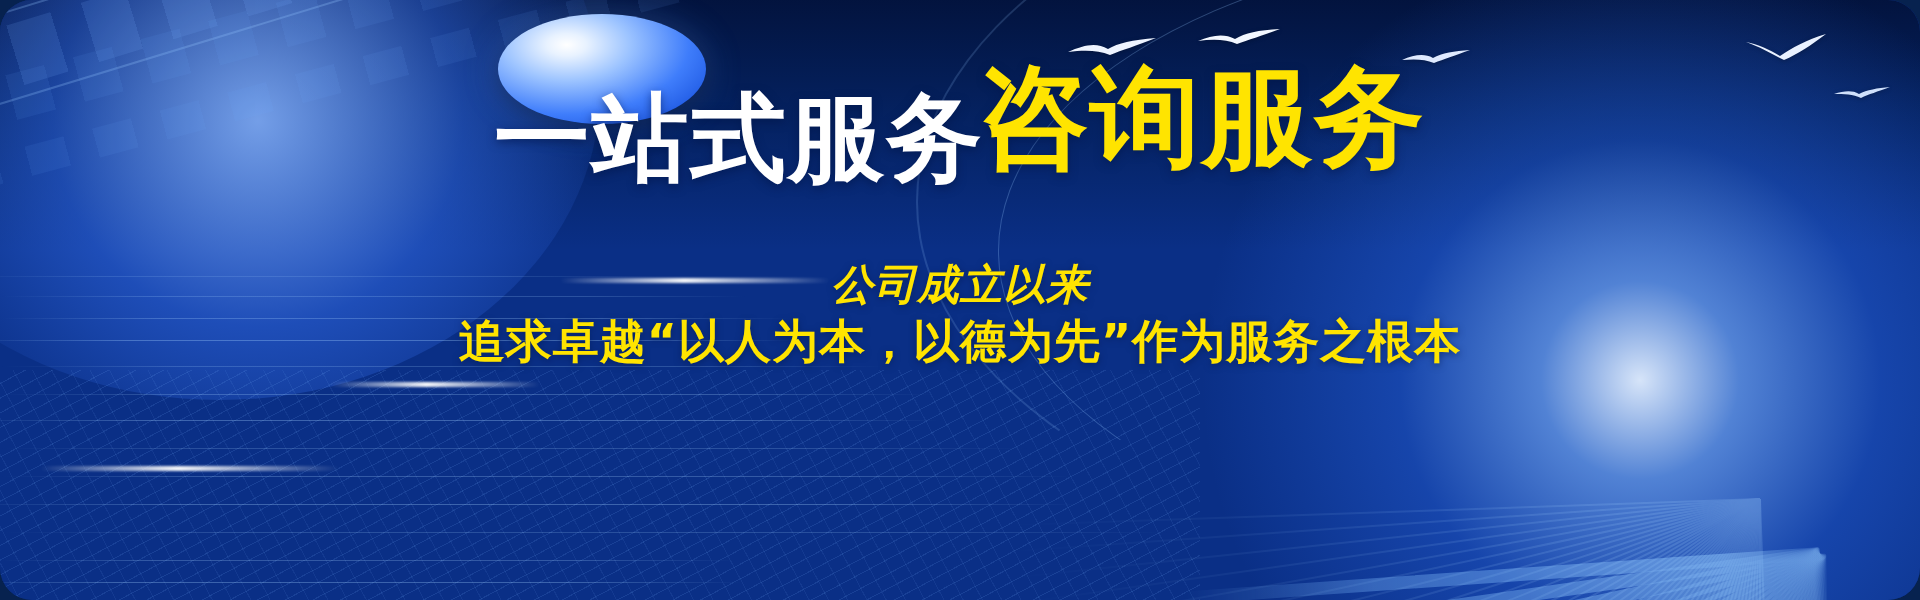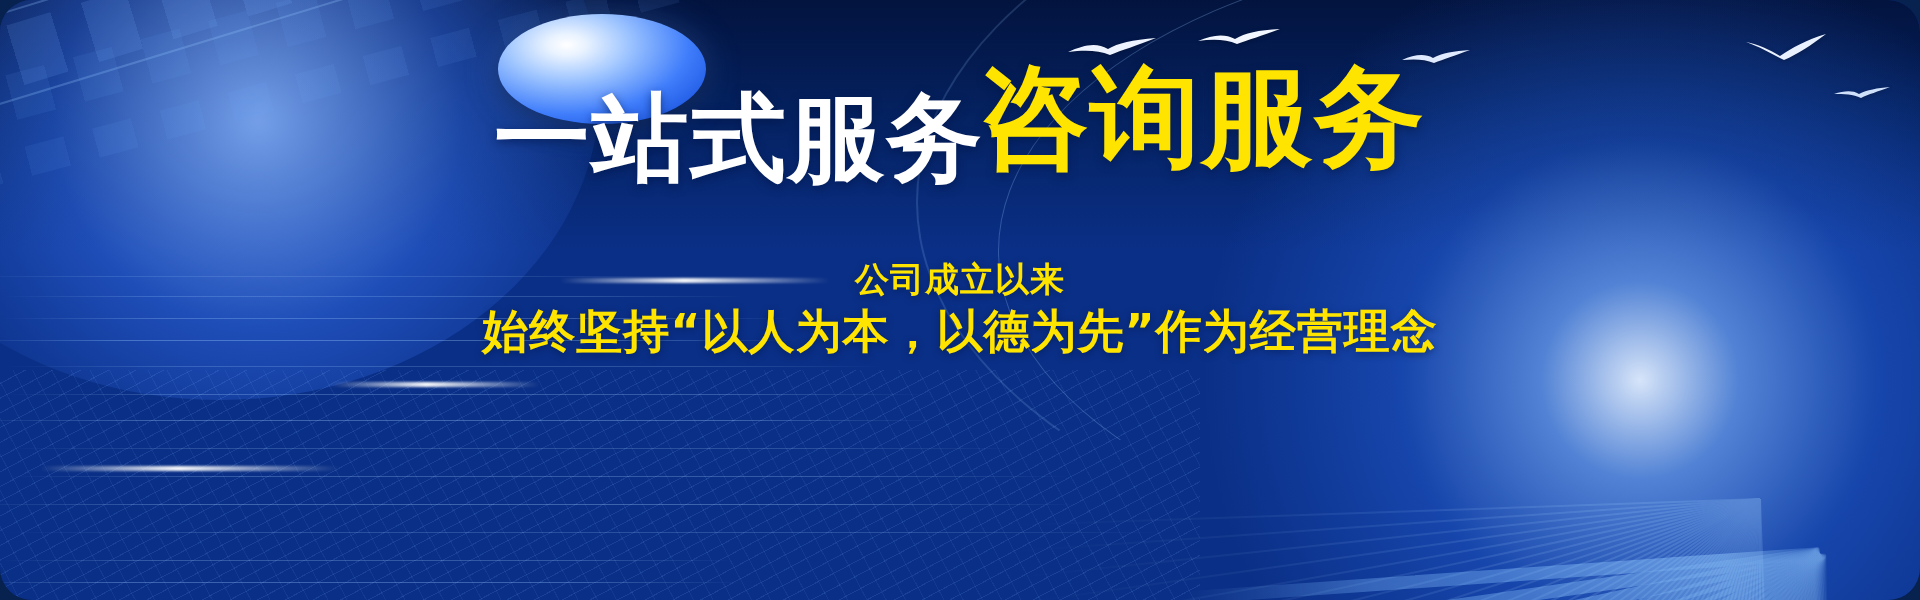--- a/index.html
+++ b/index.html
@@ -180,21 +180,21 @@
     position:absolute; left:0; right:0; top:258px;
     text-align:center;
     color:#ffe400;
     font-weight:bold;
     font-size:43px;
     line-height:1.28;
     text-shadow:0 2px 7px rgba(0,25,80,.6);
     letter-spacing:1px;
   }
   .subtitle .sl{display:block; white-space:nowrap;}
-  .subtitle .sl-1{font-size:34px;}
+  .subtitle .sl-1{font-size:42px;font-style:italic;}
   .subtitle .sl-2{font-size:46px;}
   .subtitle .sl-3{font-size:46px;}
 </style>
 </head>
 <body>
 
 <div id="banner">
 
   <div class="bg-base"></div>
   <div class="bg-top-dark"></div>
@@ -337,16 +337,16 @@
         <path d="M2 9 C12 6, 20 5, 27 9 C35 5, 45 3, 58 2 C45 7, 37 9, 29 13 C21 9, 12 9, 2 9 Z" fill="#cfe0fb"></path>
       </svg>
   </div>
 
   <div class="headline">
     <span class="hl-white">一站式服务</span><span class="hl-yellow">咨询服务</span>
   </div>
 
   <div class="subtitle">
     <span class="sl sl-1">公司成立以来</span>
-    <span class="sl sl-2">始终坚持“以人为本，以德为先”作为经营理念</span>
+    <span class="sl sl-2">追求卓越“以人为本，以德为先”作为服务之根本</span>
   </div>
 
 </div>
 
 </body></html>

